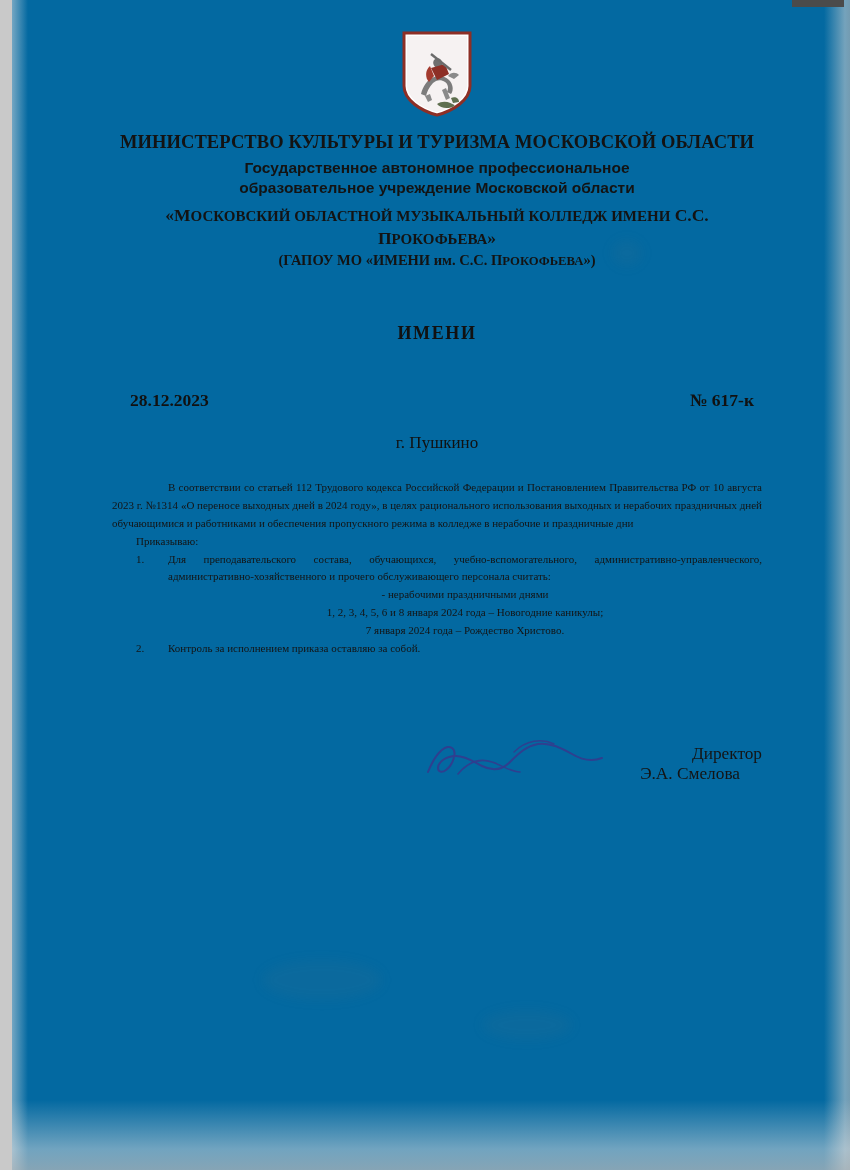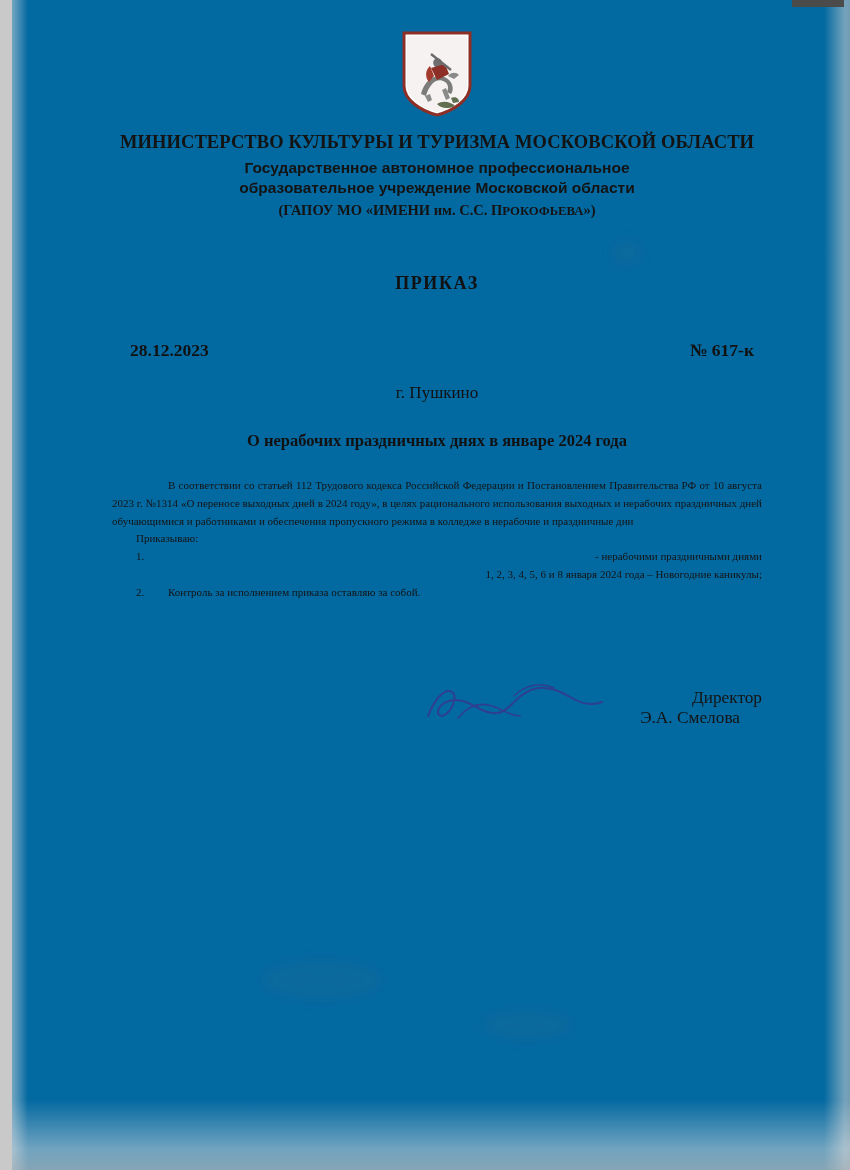--- a/index.html
+++ b/index.html
@@ -188,21 +188,21 @@
     position: absolute;
     left: 24px;
     top: 0;
   }
   .list li .txt {
     display: block;
     text-align: justify;
   }
   .list li .sub {
     display: block;
-    text-align: right;
+    text-align: center;
     text-indent: 0;
   }
 
   
   .sign-row {
     position: relative;
     display: flex;
     justify-content: space-between;
     align-items: flex-end;
     margin-top: 86px;
@@ -254,45 +254,52 @@
 
         <path d="M36 74 C42 70 50 72 54 76 C48 79 40 79 36 74 Z" fill="#5f6f4f"></path>
         <path d="M50 68 C54 66 58 68 58 72 L52 73 Z" fill="#5f6f4f"></path>
       </svg>
     </div>
 
     <div class="header">
       <div class="line1">МИНИСТЕРСТВО КУЛЬТУРЫ И ТУРИЗМА МОСКОВСКОЙ ОБЛАСТИ</div>
       <div class="line2">Государственное автономное профессиональное</div>
       <div class="line3">образовательное учреждение Московской области</div>
+      <div class="line4">
+        <span>«М</span><span class="smallcaps">ОСКОВСКИЙ ОБЛАСТНОЙ МУЗЫКАЛЬНЫЙ КОЛЛЕДЖ ИМЕНИ</span><span> С.С.</span>
+        <div>
+          <span>П</span><span class="smallcaps">РОКОФЬЕВА</span><span>»</span>
+        </div>
+      </div>
       <div class="line5">
         <span>(ГАПОУ МО «ИМЕНИ им. С.С. П</span><span class="smallcaps">РОКОФЬЕВА</span><span>»)</span>
       </div>
     </div>
 
-    <div class="doc-type">ПРИКАЗ</div>
+    <div class="doc-type">ИМЕНИ</div>
 
     <div class="meta-row">
       <div class="date">28.12.2023</div>
       <div class="number">№ 617-к</div>
     </div>
 
     <div class="city">г. Пушкино</div>
 
-    <div class="subject">О нерабочих праздничных днях в январе 2024 года</div>
 
     <div class="body">
       <p class="just">В соответствии со статьей 112 Трудового кодекса Российской Федерации и Постановлением Правительства РФ от 10 августа 2023 г.  №1314 «О переносе выходных дней в 2024 году», в целях рационального использования выходных и нерабочих праздничных дней обучающимися и работниками и обеспечения пропускного режима в колледже в нерабочие и праздничные дни</p>
       <p class="plain">Приказываю:</p>
 
       <ol class="list">
         <li>
           <span class="num">1.</span>
+          <span class="txt">Для преподавательского состава, обучающихся, учебно-вспомогательного, административно-управленческого, административно-хозяйственного и прочего обслуживающего персонала считать:</span>
           <span class="sub">- нерабочими праздничными днями</span>
           <span class="sub">1, 2, 3, 4, 5, 6 и 8 января 2024 года – Новогодние каникулы;</span>
+          <span class="sub">7 января 2024 года – Рождество Христово.</span>
         </li>
         <li>
           <span class="num">2.</span>
           <span class="txt">Контроль за исполнением приказа оставляю за собой.</span>
         </li>
       </ol>
     </div>
 
     <div class="sign-row">
       <div class="role">Директор</div>

